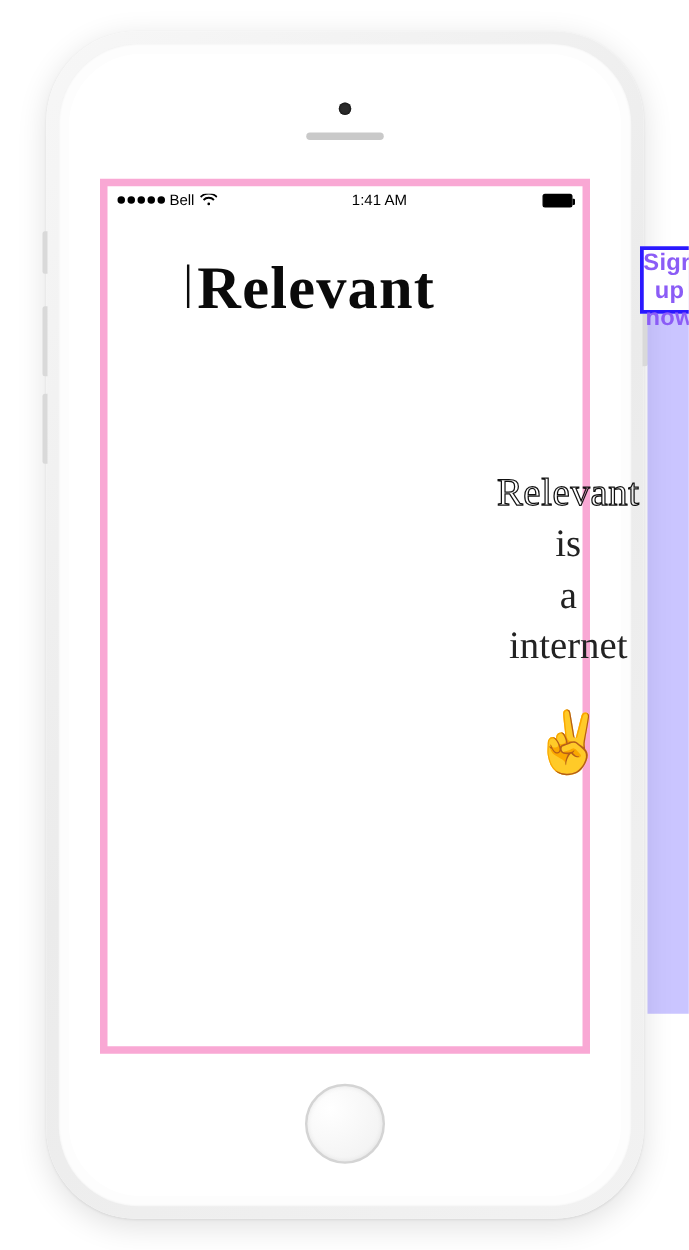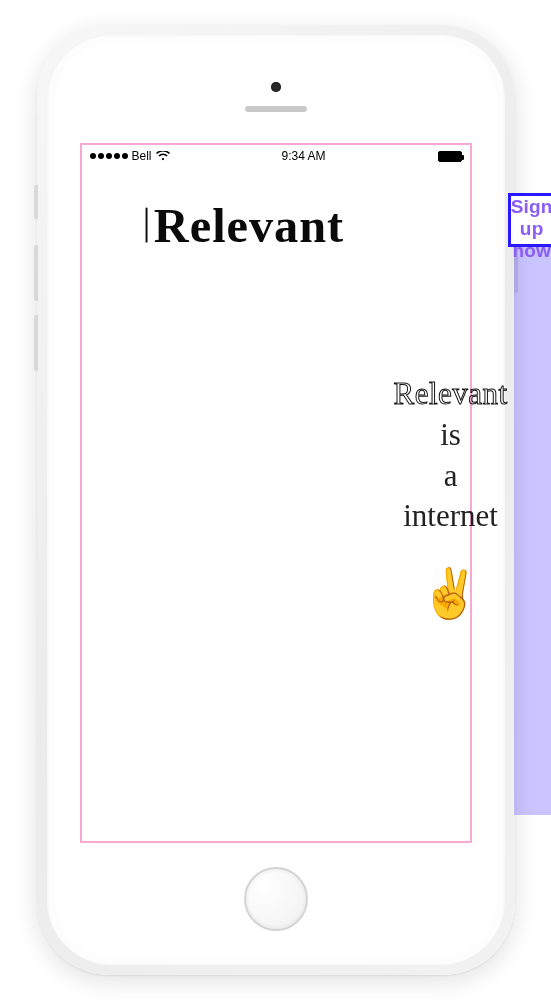--- a/index.html
+++ b/index.html
@@ -88,21 +88,21 @@
   .speaker {
     width: 62px; height: 6px;
     background: #c9c9c9;
     border-radius: 3px;
   }
 
   .screen {
     width: 392px;
     height: 700px;
     background: #fff;
-    border: 2px solid #f9a8d4;
+    border: 6px solid #f9a8d4;
     position: relative;
     display: flex;
     flex-direction: column;
   }
 
   .status-bar {
     height: 22px;
     width: 100%;
     display: flex;
     align-items: center;
@@ -251,21 +251,21 @@
                 <div class="dot"></div>
                 <div class="dot"></div>
             </div>
             <span class="carrier">Bell</span>
             <span class="wifi-icon">
               <svg width="14" height="10" viewBox="0 0 14 10">
                   <path d="M7 9.2a1.1 1.1 0 1 0 0-2.2 1.1 1.1 0 0 0 0 2.2zM3.4 5.5a5 5 0 0 1 7.2 0l1.1-1.1a6.6 6.6 0 0 0-9.4 0l1.1 1.1zM1 3.1a8.4 8.4 0 0 1 12 0L14 2A10 10 0 0 0 0 2l1 1.1z" fill="#000"></path>
                 </svg>
             </span>
           </div>
-          <div class="sb-center">9:34 AM</div>
+          <div class="sb-center">1:41 AM</div>
           <div class="sb-right">
             <div class="battery"></div>
           </div>
         </div>
 
         <div class="app-content">
 
           <div class="logo">
             <svg viewBox="0 0 300 56" aria-hidden="true">
               <text x="150" y="44" text-anchor="middle" font-family="Georgia, 'Times New Roman', serif" font-weight="900" font-size="50" fill="#0a0a0a" letter-spacing="1">Relevant</text>

